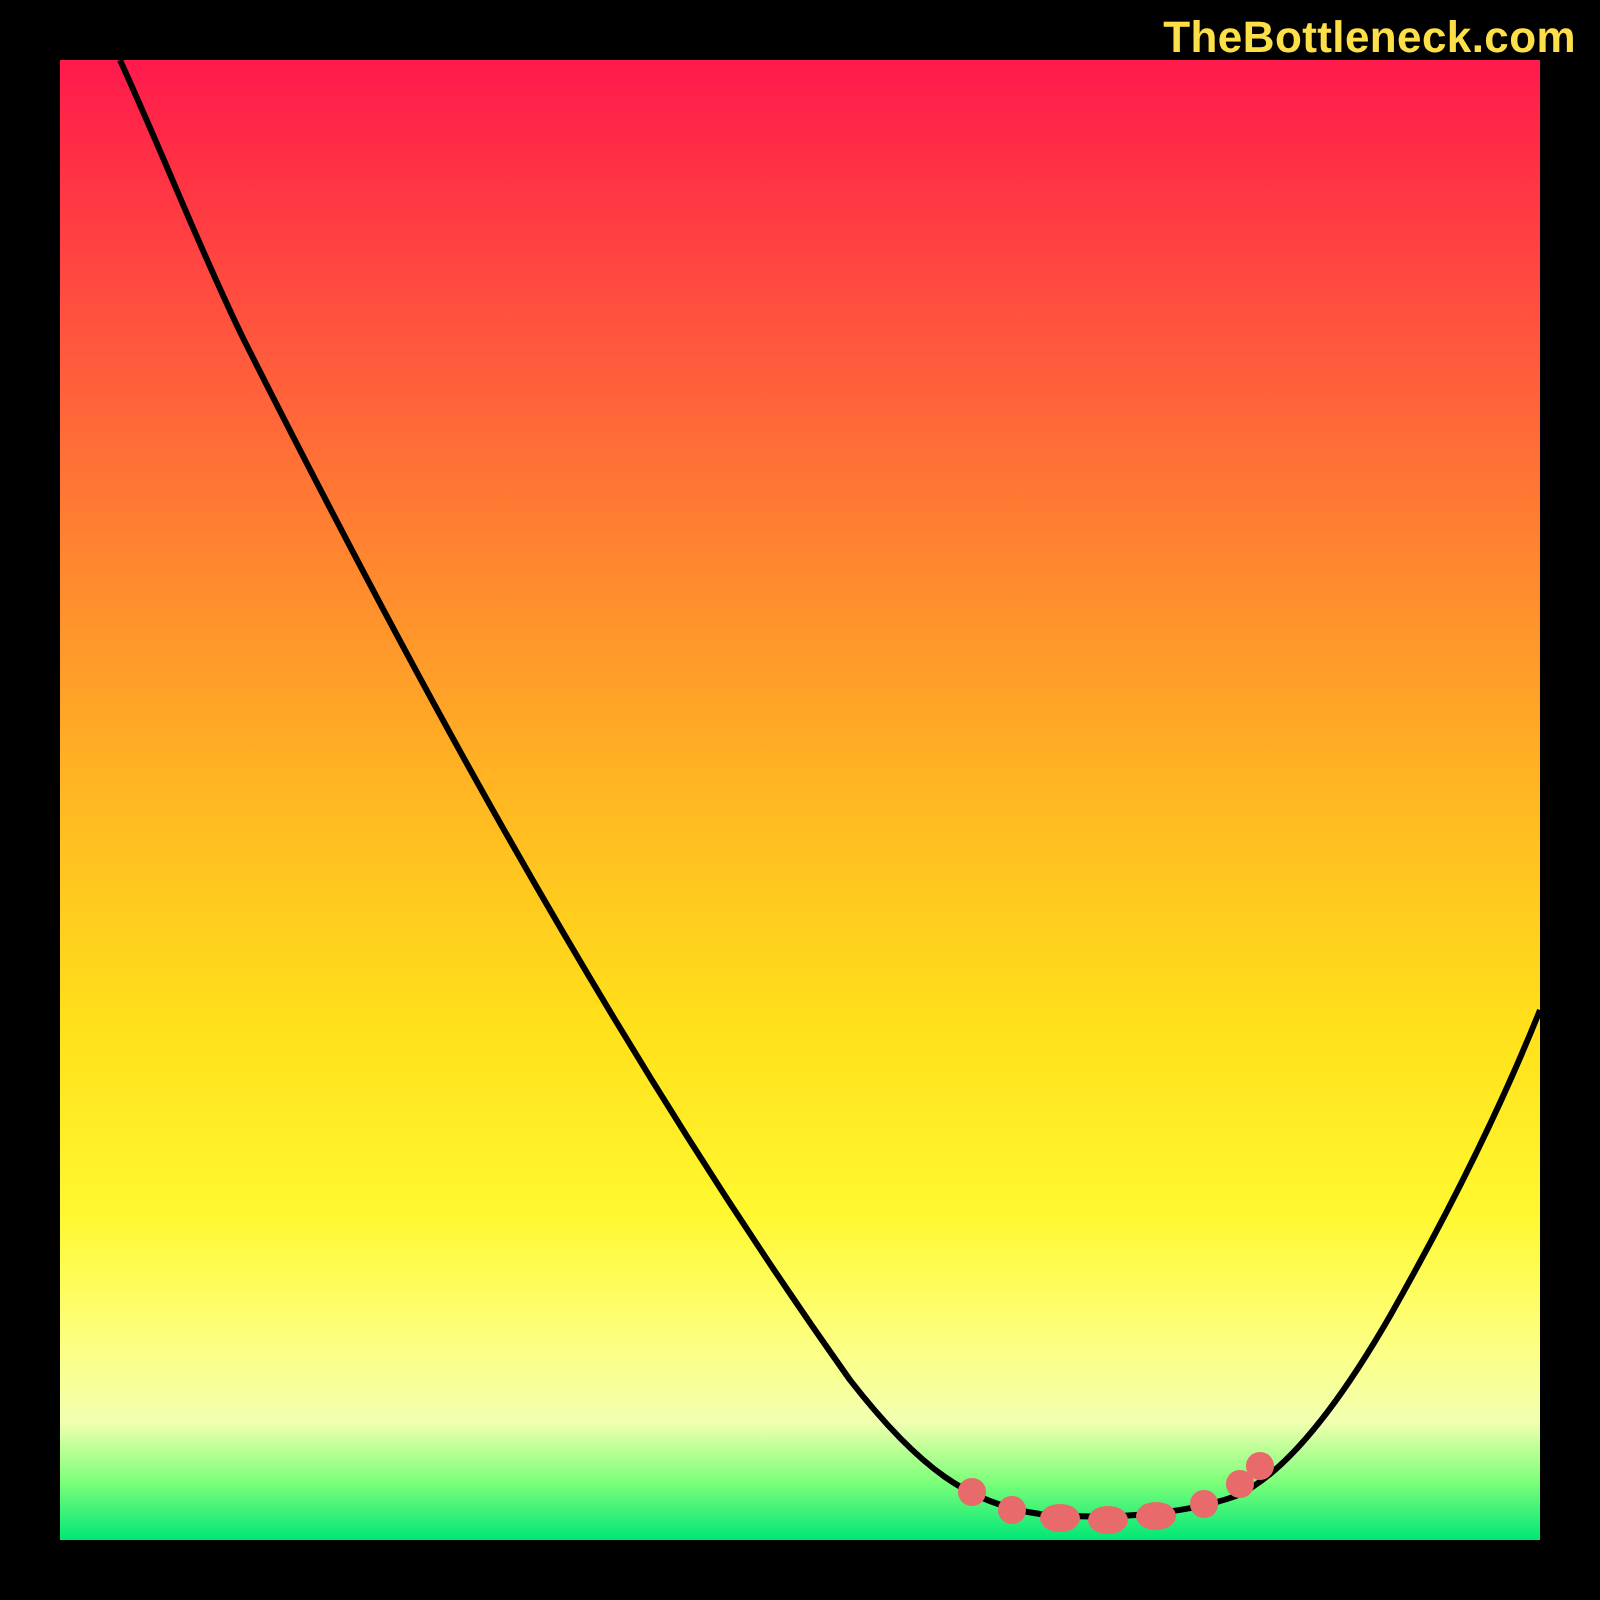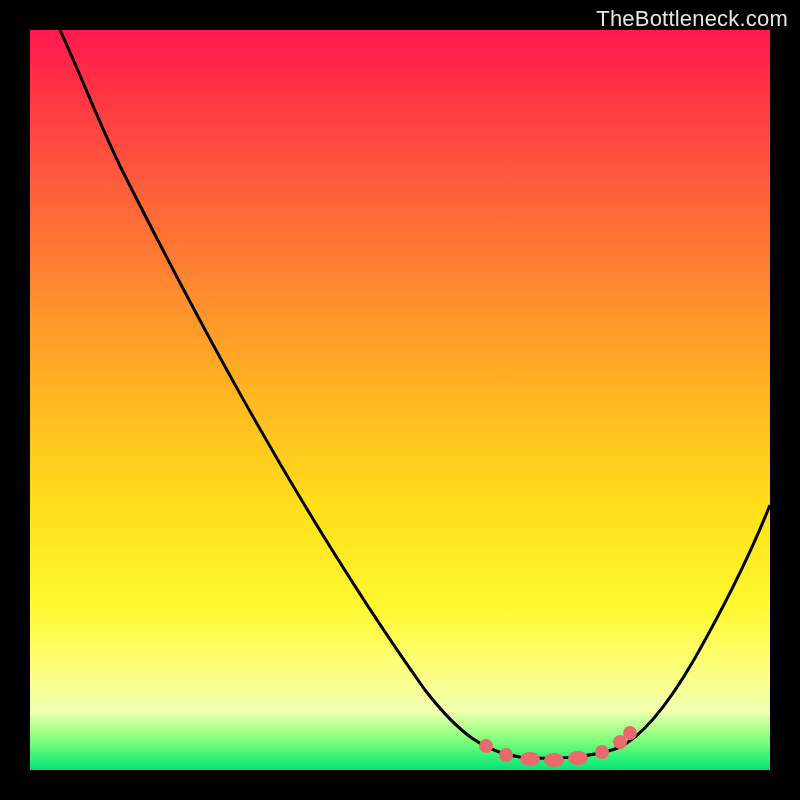--- a/index.html
+++ b/index.html
@@ -37,22 +37,22 @@
       #7fff7a 96%,
       #00e676 100%
     );
   }
   .watermark {
     position: absolute;
     top: 6px;
     right: 12px;
     font-family: Arial, Helvetica, sans-serif;
     font-size: 22px;
-    font-weight: normal;
-    color: #e5e5e5;
+    font-weight: bold;
+    color: #fde047;
     letter-spacing: 0.2px;
   }
   svg.curve {
     position: absolute;
     left: 0;
     top: 0;
     width: 740px;
     height: 740px;
   }
 </style>

